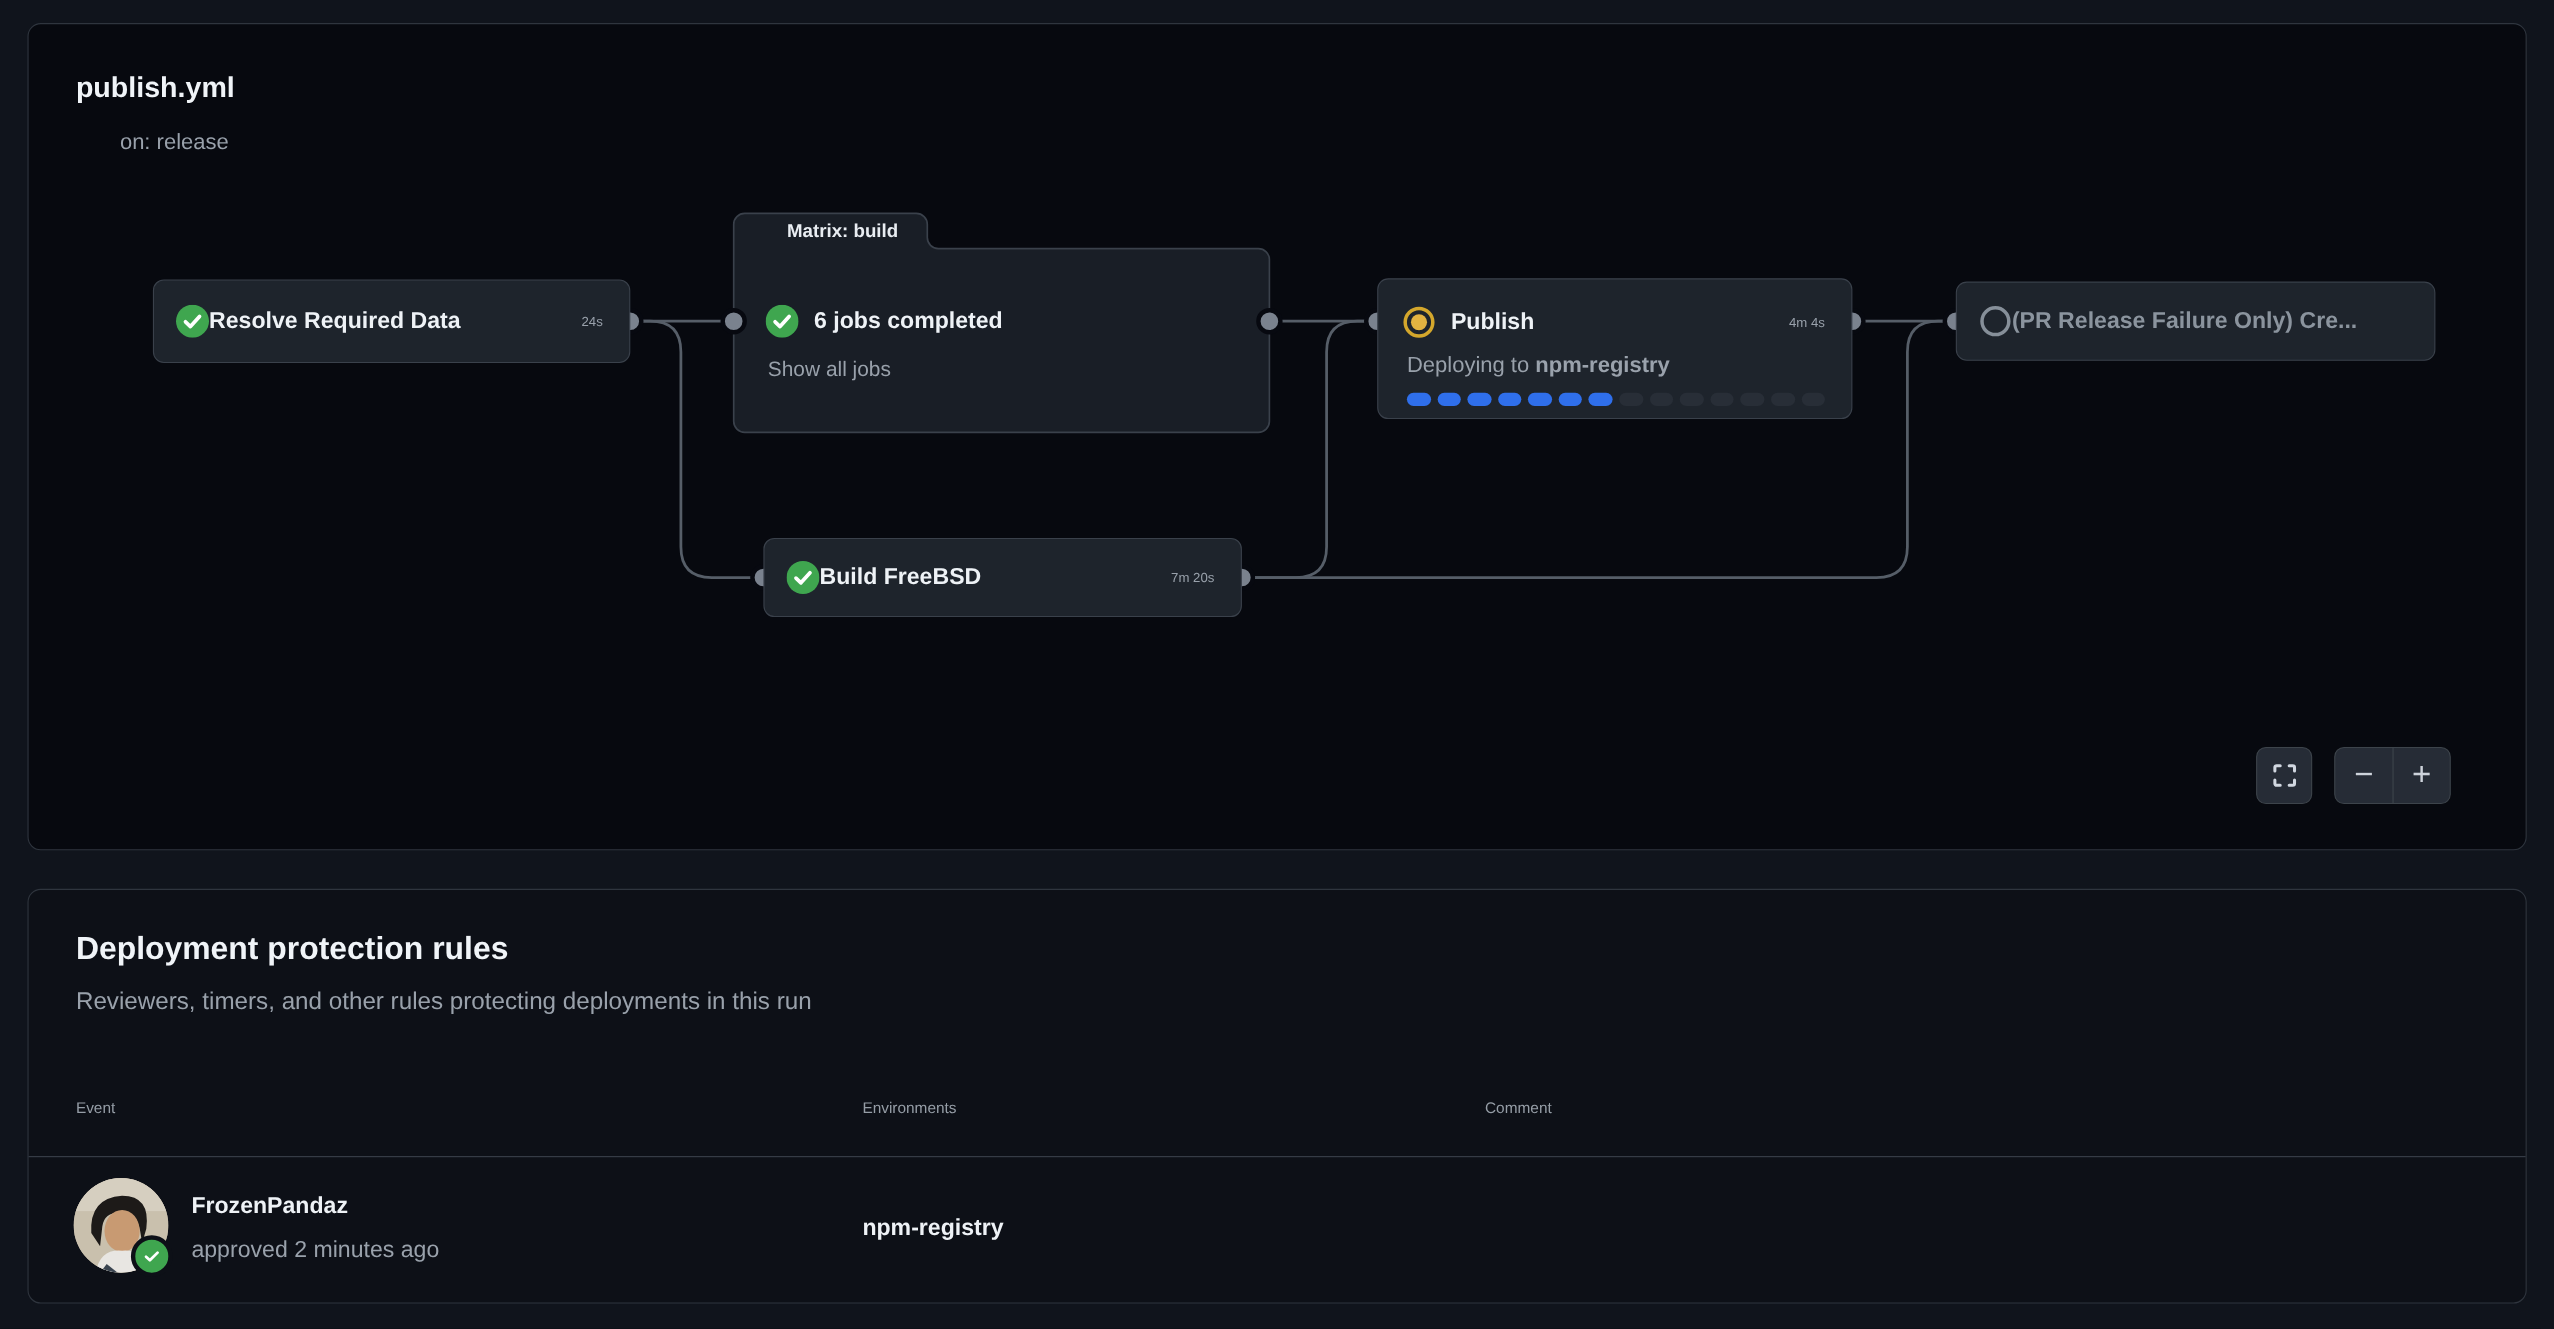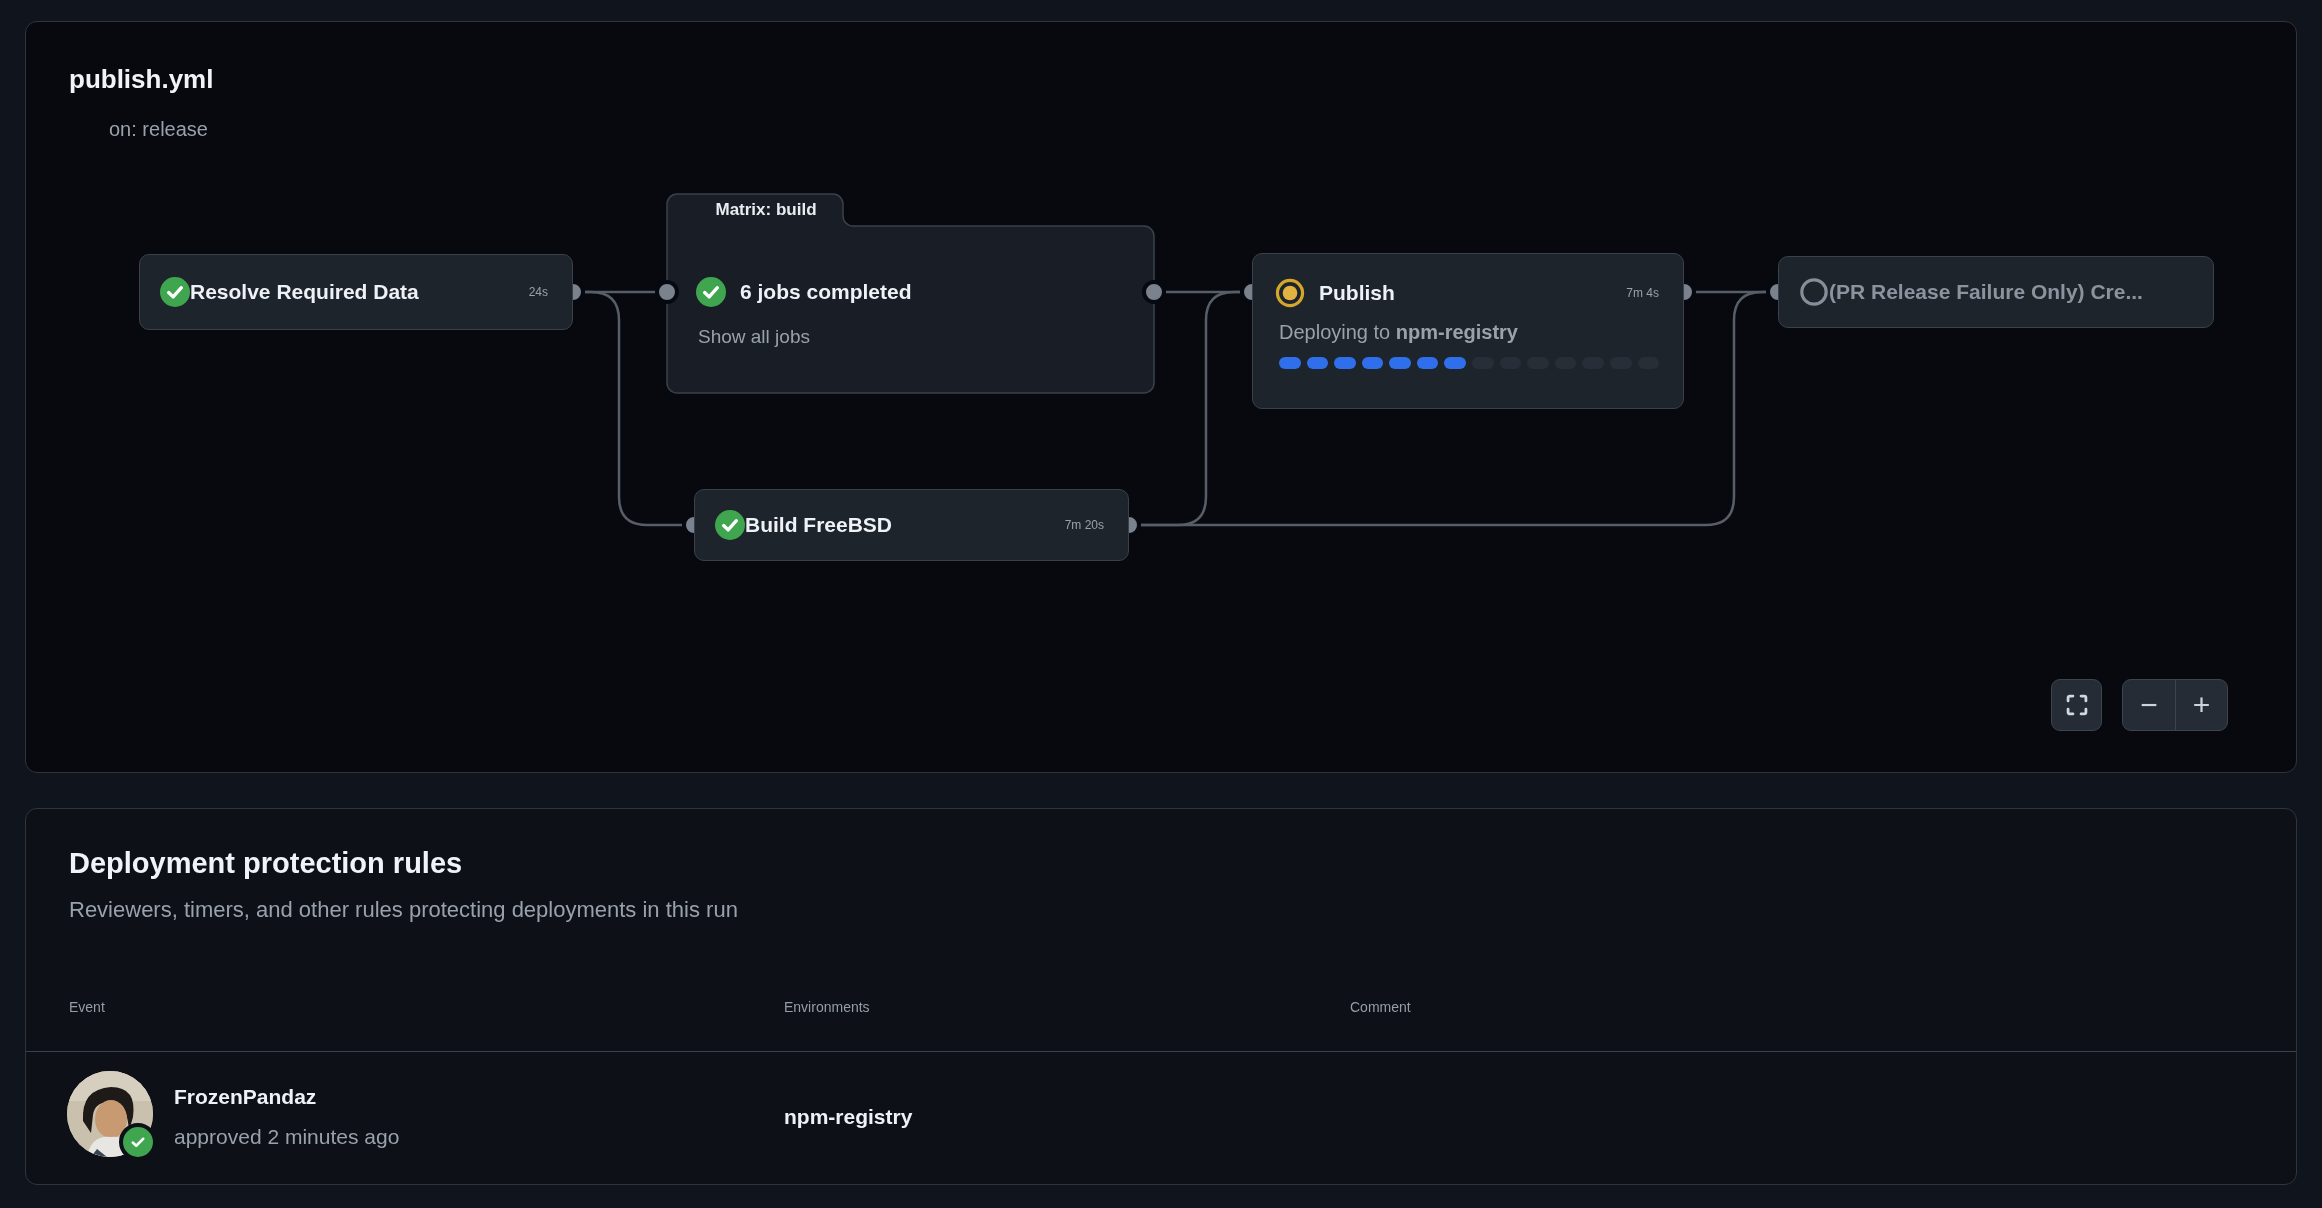--- a/index.html
+++ b/index.html
@@ -36,21 +36,21 @@
     gap: 0;
   }
   .node-title { font-size: 21px; font-weight: 700; color: #eef2f6; white-space: nowrap; }
   .node-duration { margin-left: auto; font-size: 12px; color: #99a1ab; white-space: nowrap; }
   .n-resolve { left: 113px; top: 232px; width: 434px; height: 76px; }
   .n-build   { left: 668px; top: 467px; width: 435px; height: 72px; }
   .n-pending { left: 1752px; top: 234px; width: 436px; height: 72px; }
   .n-pending .node-title { color: #8b949e; }
 
   .n-publish {
-    left: 1226px; top: 231px; width: 432px; height: 156px;
+    left: 1226px; top: 231px; width: 432px; height: 128px;
     display: block; padding: 0;
   }
   .publish-row1 { display: flex; align-items: center; gap: 14px; padding: 24px 24px 0 22px; }
   .publish-row2 { padding: 13px 24px 0 26px; font-size: 20px; color: #99a1ab; white-space: nowrap; }
   .publish-row2 b { font-weight: 700; color: #9aa2ac; }
   .progress { display: flex; gap: 6px; padding: 13px 24px 0 26px; }
   .progress .seg { width: 22px; height: 12px; border-radius: 6px; background: #282e37; }
   .progress .seg.filled { background: #2f6feb; }
 
   .matrix-label {
@@ -155,21 +155,21 @@
     <span class="node-duration">7m 20s</span>
   </div>
 
   <div class="node n-publish">
     <div class="publish-row1">
       <svg class="icon30" viewBox="0 0 16 16">
         <circle cx="8" cy="8" r="6.7" fill="none" stroke="#d4a72c" stroke-width="1.7"></circle>
         <circle cx="8" cy="8" r="3.9" fill="#e3b341"></circle>
       </svg>
       <span class="node-title">Publish</span>
-      <span class="node-duration">7m 4s</span>
+      <span class="node-duration">4m 4s</span>
     </div>
     <div class="publish-row2"><span>Deploying to </span><b>npm-registry</b></div>
     <div class="progress">
         <span class="seg filled"></span>
         <span class="seg filled"></span>
         <span class="seg filled"></span>
         <span class="seg filled"></span>
         <span class="seg filled"></span>
         <span class="seg filled"></span>
         <span class="seg filled"></span>

